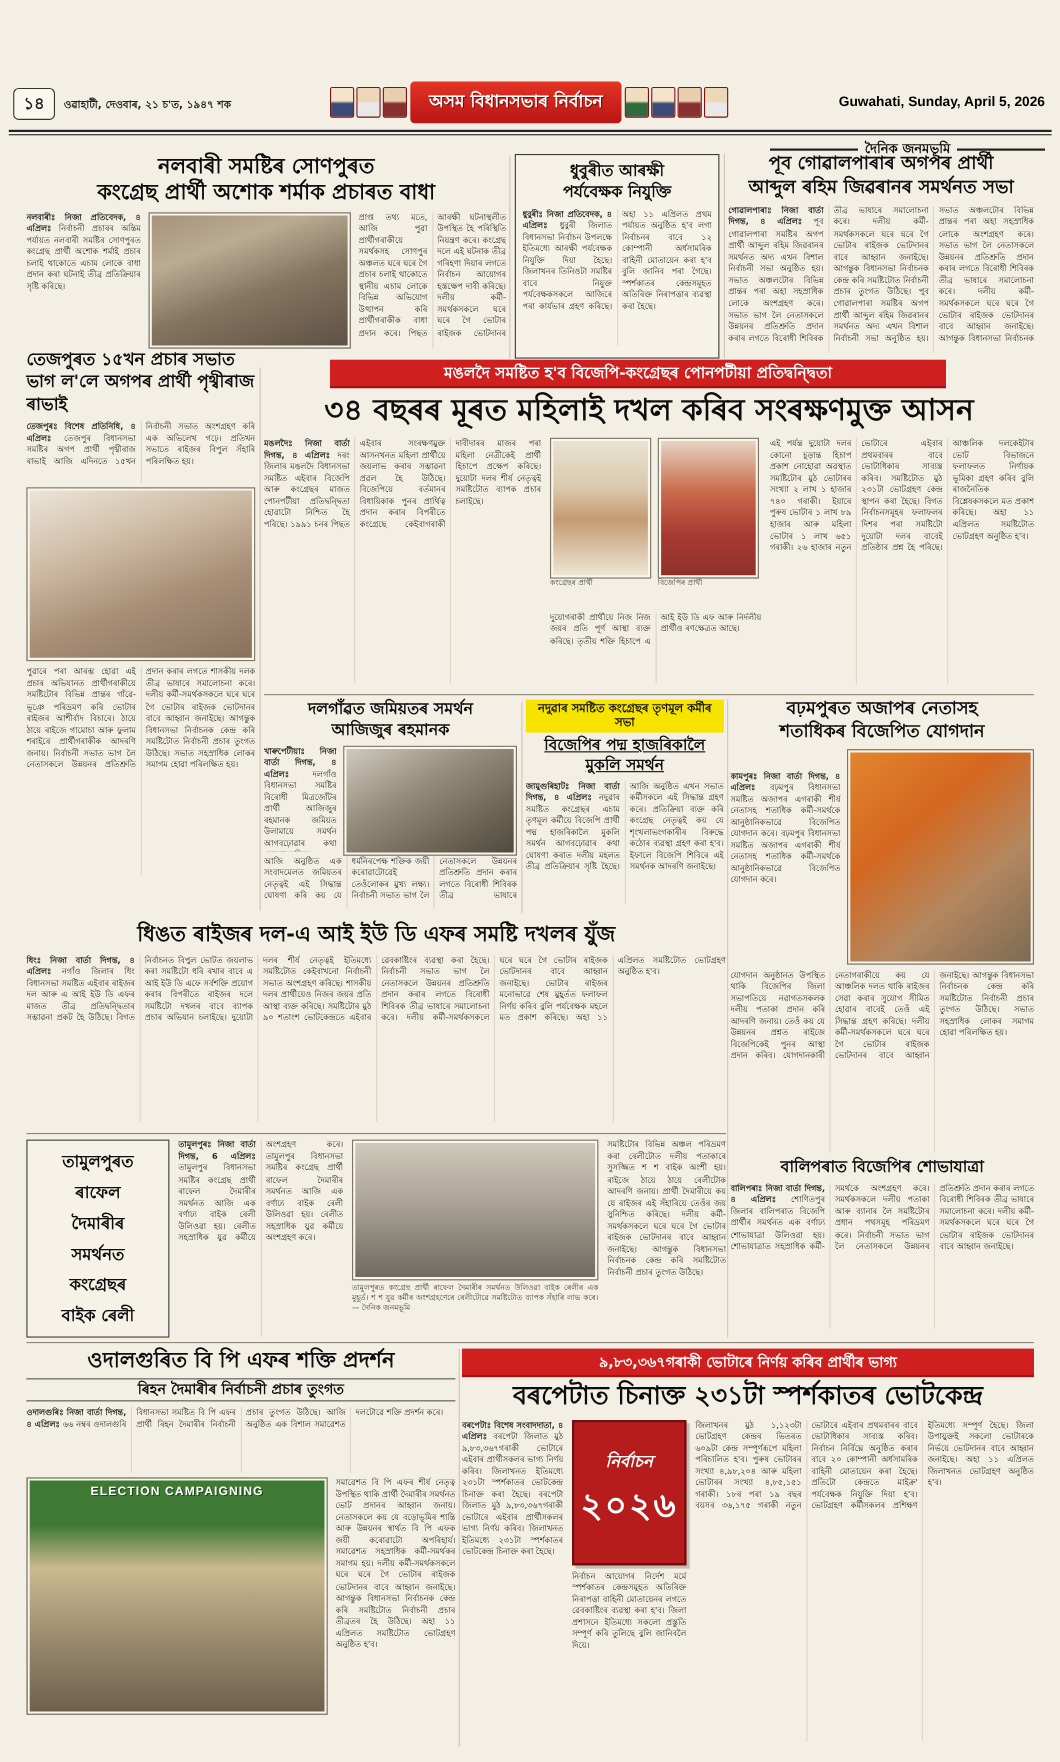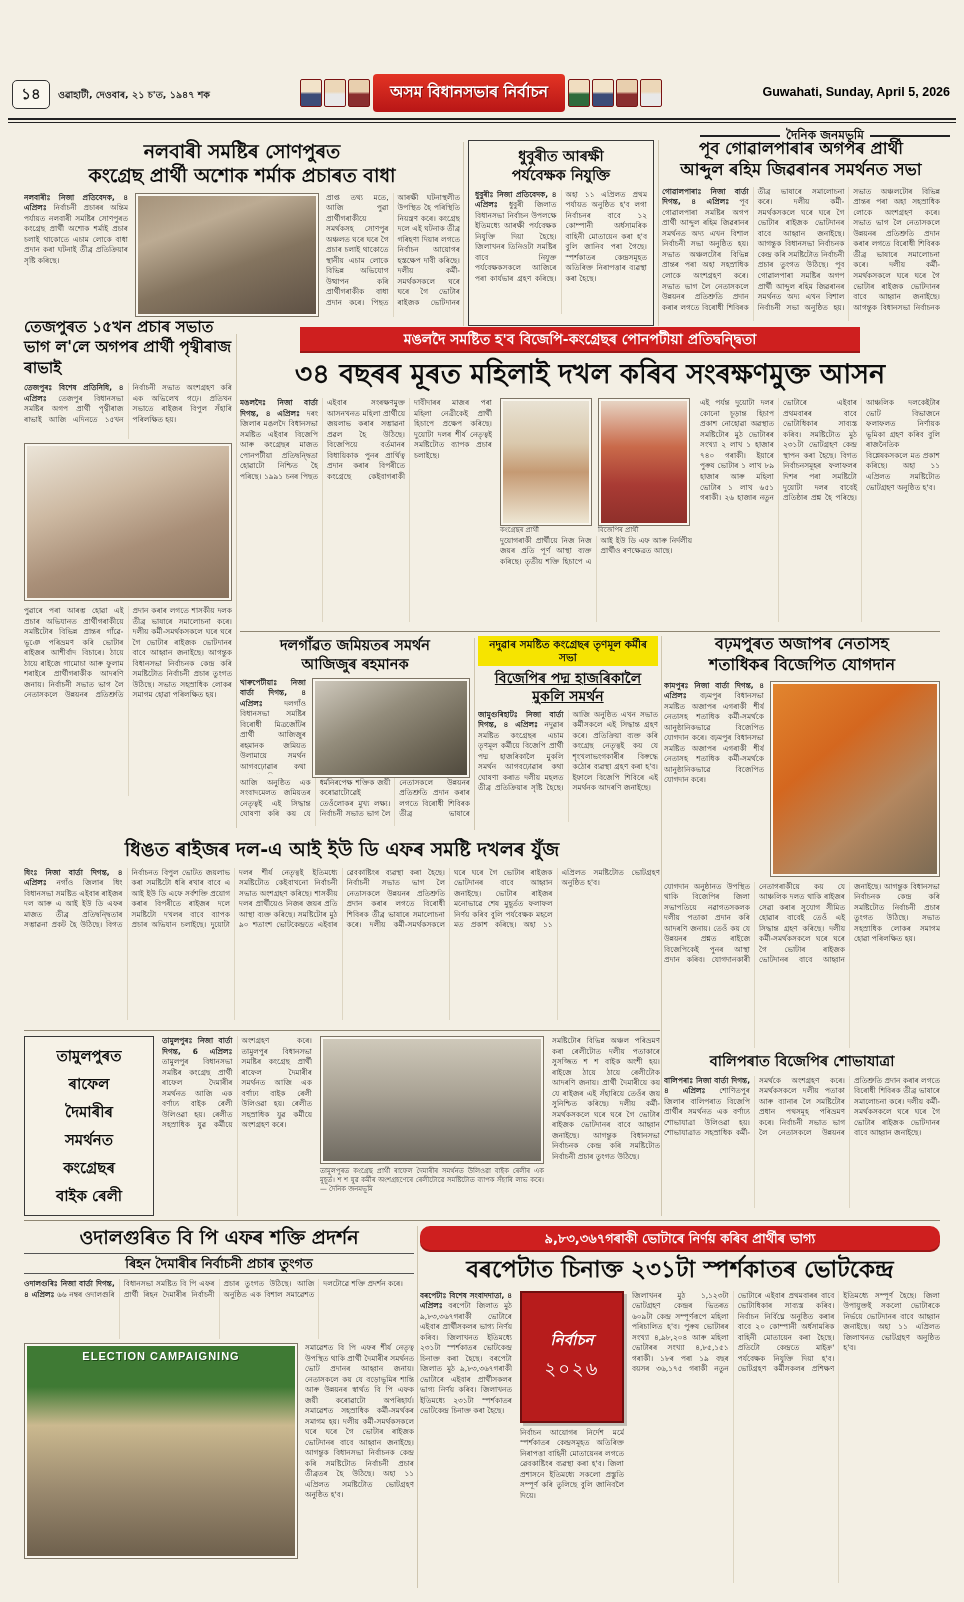--- a/index.html
+++ b/index.html
@@ -28,21 +28,21 @@
   .v-sep{border-left:1px solid #cfc6b0;}
   .masthead-strip{display:flex;gap:2px;align-items:center;}
   .mini-face{width:20px;height:26px;border:1px solid #7a1212;border-radius:2px;}
   .mf1{background:linear-gradient(180deg,#f2e3c9 45%,#3c4c78 55%);}
   .mf2{background:linear-gradient(180deg,#ecd7b8 45%,#e8e8e8 55%);}
   .mf3{background:linear-gradient(180deg,#e8cfae 45%,#8a2f2f 55%);}
   .mf4{background:linear-gradient(180deg,#f0ddc0 45%,#2f6b3c 55%);}
   .vote-graphic{background:#b71c1c;border:2px solid #6f0f0f;color:#fff;display:flex;flex-direction:column;
                 align-items:center;justify-content:center;gap:2px;box-shadow:3px 3px 0 #00000033;}
   .vote-word{font-size:15px;font-weight:700;font-style:italic;}
-  .vote-year{font-size:18px;font-weight:400;letter-spacing:2px;}
+  .vote-year{font-size:31px;font-weight:700;letter-spacing:2px;}
   .paper-name-wrap{display:flex;align-items:center;gap:6px;font-weight:700;font-size:12px;color:#111;}
   .paper-name-wrap .bar{flex:1;border-top:2px solid #222;}
   .boxed{border:1.4px solid #3a3a3a;background:#f6f2e7;}
   .subhead-rule{border-top:1px solid #555;border-bottom:1px solid #555;}
 </style>
 </head>
 <body>
 
 <div class="page">
 
@@ -125,21 +125,21 @@
 
   <div class="abs red-banner" style="left:300px;top:327px;width:560px;height:26px;font-size:14px;">মঙলদৈ সমষ্টিত হ'ব বিজেপি-কংগ্ৰেছৰ পোনপটীয়া প্ৰতিদ্বন্দ্বিতা</div>
 
   <section class="abs" style="left:240px;top:358px;width:700px;height:270px;">
     <div class="headline center" style="font-size:27px;line-height:1.2;">৩৪ বছৰৰ মূৰত মহিলাই দখল কৰিব সংৰক্ষণমুক্ত আসন</div>
     <div style="display:flex;gap:8px;margin-top:8px;height:224px;">
       <div class="body-text" style="width:252px;columns:3;">
         <span class="dateline">মঙলদৈঃ নিজা বাৰ্তা দিগন্ত, ৪ এপ্ৰিলঃ</span>
         <span>দৰং জিলাৰ মঙলদৈ বিধানসভা সমষ্টিত এইবাৰ বিজেপি আৰু কংগ্ৰেছৰ মাজত পোনপটীয়া প্ৰতিদ্বন্দ্বিতা হোৱাটো নিশ্চিত হৈ পৰিছে। ১৯৯১ চনৰ পিছত এইবাৰ সংৰক্ষণমুক্ত আসনখনত মহিলা প্ৰাৰ্থীয়ে জয়লাভ কৰাৰ সম্ভাৱনা প্ৰৱল হৈ উঠিছে। বিজেপিয়ে বৰ্তমানৰ বিধায়িকাক পুনৰ প্ৰাৰ্থিত্ব প্ৰদান কৰাৰ বিপৰীতে কংগ্ৰেছে কেইবাগৰাকী দাবীদাৰৰ মাজৰ পৰা মহিলা নেত্ৰীকেই প্ৰাৰ্থী হিচাপে প্ৰক্ষেপ কৰিছে। দুয়োটা দলৰ শীৰ্ষ নেতৃত্বই সমষ্টিটোত ব্যাপক প্ৰচাৰ চলাইছে।</span>
       </div>
-      <div style="width:192px;display:flex;flex-direction:column;gap:0;">
+      <div style="width:192px;display:flex;flex-direction:column;gap:21px;">
         <div style="display:flex;gap:6px;">
           <div style="width:92px;">
             <div class="photo ph-portrait1" style="width:90px;height:126px;"></div>
             <div class="caption center">কংগ্ৰেছৰ প্ৰাৰ্থী</div>
           </div>
           <div style="width:92px;">
             <div class="photo ph-portrait2" style="width:90px;height:126px;"></div>
             <div class="caption center">বিজেপিৰ প্ৰাৰ্থী</div>
           </div>
         </div>
@@ -176,21 +176,21 @@
     <div class="body-text" style="columns:2;margin-top:4px;height:112px;">
       <span class="dateline">জামুগুৰিহাটঃ নিজা বাৰ্তা দিগন্ত, ৪ এপ্ৰিলঃ</span>
       <span>নদুৱাৰ সমষ্টিত কংগ্ৰেছৰ এচাম তৃণমূল কৰ্মীয়ে বিজেপি প্ৰাৰ্থী পদ্ম হাজৰিকালৈ মুকলি সমৰ্থন আগবঢ়োৱাৰ কথা ঘোষণা কৰাত দলীয় মহলত তীব্ৰ প্ৰতিক্ৰিয়াৰ সৃষ্টি হৈছে। আজি অনুষ্ঠিত এখন সভাত কৰ্মীসকলে এই সিদ্ধান্ত গ্ৰহণ কৰে। প্ৰতিক্ৰিয়া ব্যক্ত কৰি কংগ্ৰেছ নেতৃত্বই কয় যে শৃংখলাভংগকাৰীৰ বিৰুদ্ধে কঠোৰ ব্যৱস্থা গ্ৰহণ কৰা হ'ব। ইফালে বিজেপি শিবিৰে এই সমৰ্থনক আদৰণি জনাইছে।</span>
     </div>
   </section>
 
   <section class="abs" style="left:664px;top:634px;width:276px;height:414px;">
     <div class="headline center" style="font-size:16px;line-height:1.3;">বঢ়মপুৰত অজাপৰ নেতাসহ</div>
     <div class="headline center" style="font-size:16px;line-height:1.3;">শতাধিকৰ বিজেপিত যোগদান</div>
     <div style="display:flex;gap:6px;margin-top:5px;height:196px;">
-      <div class="body-text" style="width:100px;">
+      <div class="body-text" style="width:100px;margin-top:20px;">
         <span class="dateline">কামপুৰঃ নিজা বাৰ্তা দিগন্ত, ৪ এপ্ৰিলঃ</span>
         <span>বঢ়মপুৰ বিধানসভা সমষ্টিত অজাপৰ এগৰাকী শীৰ্ষ নেতাসহ শতাধিক কৰ্মী-সমৰ্থকে আনুষ্ঠানিকভাৱে বিজেপিত যোগদান কৰে। বঢ়মপুৰ বিধানসভা সমষ্টিত অজাপৰ এগৰাকী শীৰ্ষ নেতাসহ শতাধিক কৰ্মী-সমৰ্থকে আনুষ্ঠানিকভাৱে বিজেপিত যোগদান কৰে।</span>
       </div>
       <div class="photo ph-flags" style="flex:1;height:194px;"></div>
     </div>
     <div class="body-text" style="columns:3;margin-top:5px;height:166px;">
       <span>যোগদান অনুষ্ঠানত উপস্থিত থাকি বিজেপিৰ জিলা সভাপতিয়ে নৱাগতসকলক দলীয় পতাকা প্ৰদান কৰি আদৰণি জনায়। তেওঁ কয় যে উন্নয়নৰ প্ৰশ্নত ৰাইজে বিজেপিকেই পুনৰ আস্থা প্ৰদান কৰিব। যোগদানকাৰী নেতাগৰাকীয়ে কয় যে আঞ্চলিক দলত থাকি ৰাইজৰ সেৱা কৰাৰ সুযোগ সীমিত হোৱাৰ বাবেই তেওঁ এই সিদ্ধান্ত গ্ৰহণ কৰিছে। দলীয় কৰ্মী-সমৰ্থকসকলে ঘৰে ঘৰে গৈ ভোটাৰ ৰাইজক ভোটদানৰ বাবে আহ্বান জনাইছে। আগন্তুক বিধানসভা নিৰ্বাচনক কেন্দ্ৰ কৰি সমষ্টিটোত নিৰ্বাচনী প্ৰচাৰ তুংগত উঠিছে। সভাত সহস্ৰাধিক লোকৰ সমাগম হোৱা পৰিলক্ষিত হয়।</span>
     </div>
   </section>
 
@@ -248,21 +248,21 @@
       <div class="photo ph-campaign" style="width:272px;height:214px;">
         <div style="position:absolute;top:6px;left:0;right:0;text-align:center;color:#fff;font-weight:700;
              font-size:11px;letter-spacing:1px;font-family:'Liberation Sans',sans-serif;text-shadow:1px 1px 0 #1e4718;">ELECTION CAMPAIGNING</div>
       </div>
       <div class="body-text" style="flex:1;">
         <span>সমাৱেশত বি পি এফৰ শীৰ্ষ নেতৃত্ব উপস্থিত থাকি প্ৰাৰ্থী দৈমাৰীৰ সমৰ্থনত ভোট প্ৰদানৰ আহ্বান জনায়। নেতাসকলে কয় যে বড়োভূমিৰ শান্তি আৰু উন্নয়নৰ স্বাৰ্থত বি পি এফক জয়ী কৰোৱাটো অপৰিহাৰ্য। সমাৱেশত সহস্ৰাধিক কৰ্মী-সমৰ্থকৰ সমাগম হয়। দলীয় কৰ্মী-সমৰ্থকসকলে ঘৰে ঘৰে গৈ ভোটাৰ ৰাইজক ভোটদানৰ বাবে আহ্বান জনাইছে। আগন্তুক বিধানসভা নিৰ্বাচনক কেন্দ্ৰ কৰি সমষ্টিটোত নিৰ্বাচনী প্ৰচাৰ তীব্ৰতৰ হৈ উঠিছে। অহা ১১ এপ্ৰিলত সমষ্টিটোত ভোটগ্ৰহণ অনুষ্ঠিত হ'ব।</span>
       </div>
     </div>
   </section>
 
-  <div class="abs red-banner" style="left:420px;top:1226px;width:520px;height:26px;font-size:13px;border-radius:10px;">৯,৮৩,৩৬৭গৰাকী ভোটাৰে নিৰ্ণয় কৰিব প্ৰাৰ্থীৰ ভাগ্য</div>
+  <div class="abs red-banner" style="left:420px;top:1226px;width:520px;height:26px;font-size:13px;">৯,৮৩,৩৬৭গৰাকী ভোটাৰে নিৰ্ণয় কৰিব প্ৰাৰ্থীৰ ভাগ্য</div>
 
   <section class="abs" style="left:420px;top:1256px;width:520px;height:334px;">
     <div class="headline center" style="font-size:23px;line-height:1.2;">বৰপেটাত চিনাক্ত ২৩১টা স্পৰ্শকাতৰ ভোটকেন্দ্ৰ</div>
     <div style="display:flex;gap:8px;margin-top:7px;height:292px;">
       <div class="body-text" style="width:92px;">
         <span class="dateline">বৰপেটাঃ বিশেষ সংবাদদাতা, ৪ এপ্ৰিলঃ</span>
         <span>বৰপেটা জিলাত মুঠ ৯,৮৩,৩৬৭গৰাকী ভোটাৰে এইবাৰ প্ৰাৰ্থীসকলৰ ভাগ্য নিৰ্ণয় কৰিব। জিলাখনত ইতিমধ্যে ২৩১টা স্পৰ্শকাতৰ ভোটকেন্দ্ৰ চিনাক্ত কৰা হৈছে। বৰপেটা জিলাত মুঠ ৯,৮৩,৩৬৭গৰাকী ভোটাৰে এইবাৰ প্ৰাৰ্থীসকলৰ ভাগ্য নিৰ্ণয় কৰিব। জিলাখনত ইতিমধ্যে ২৩১টা স্পৰ্শকাতৰ ভোটকেন্দ্ৰ চিনাক্ত কৰা হৈছে।</span>
       </div>
       <div style="width:104px;display:flex;flex-direction:column;gap:5px;">
         <div class="vote-graphic" style="width:100px;height:128px;">

